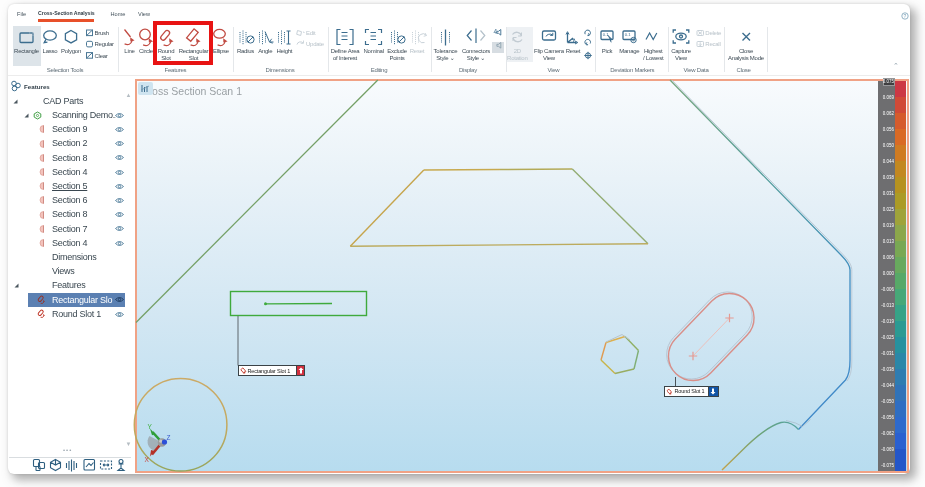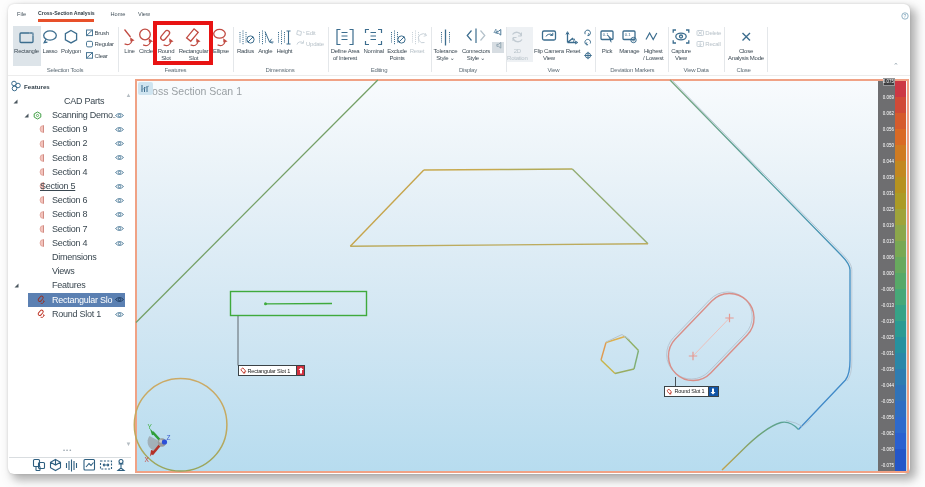--- a/index.html
+++ b/index.html
@@ -259,21 +259,21 @@
  <circle cx="4" cy="3.5" r="2.3"></circle>
     <circle cx="8" cy="5.5" r="2.3"></circle>
     <circle cx="4.5" cy="8.5" r="2.3"></circle>
 </svg>
 <div class="t" style="left:24px;top:82.5px;font-size:6.2px;font-weight:bold;color:#33404a;">Features</div>
 
 <div id="tree">
     <svg style="left:13px;top:98.5px;" width="5" height="5" viewBox="0 0 5 5">
       <path d="M4.5 0.5 V4.5 H0.5 Z" fill="#4a565e"></path>
     </svg>
-    <div class="row" style="left:64px;top:95.7px;">CAD Parts</div>
+    <div class="row" style="left:43px;top:95.7px;">CAD Parts</div>
     <svg style="left:23.5px;top:112.7px;" width="5" height="5" viewBox="0 0 5 5">
       <path d="M4.5 0.5 V4.5 H0.5 Z" fill="#4a565e"></path>
     </svg>
     <svg style="left:32.5px;top:110.7px;" width="9" height="9" viewBox="0 0 9 9" fill="none" stroke="#44a048" stroke-width="1">
       <path d="M4.5 1 L7.8 2.9 V6.1 L4.5 8 L1.2 6.1 V2.9 Z"></path>
       <circle cx="4.5" cy="4.5" r="1.1" stroke-width="0.8"></circle>
     </svg>
     <div class="row" style="left:52px;top:109.9px;width:63.5px;overflow:hidden;">Scanning Demo...</div>
     <svg style="left:114.5px;top:111.7px;" width="9" height="7" viewBox="0 0 9 7" fill="none" stroke="#4d7a99" stroke-width="0.9">
       <path d="M0.5 3.5 Q4.5 -0.5 8.5 3.5 Q4.5 7.5 0.5 3.5 Z"></path>
@@ -312,21 +312,21 @@
     </svg>
     <div class="row" style="left:52px;top:166.7px;">Section 4</div>
     <svg style="left:114.5px;top:168.5px;" width="9" height="7" viewBox="0 0 9 7" fill="none" stroke="#4d7a99" stroke-width="0.9">
       <path d="M0.5 3.5 Q4.5 -0.5 8.5 3.5 Q4.5 7.5 0.5 3.5 Z"></path>
       <circle cx="4.5" cy="3.5" r="1.2"></circle>
     </svg>
     <svg style="left:39.5px;top:182.2px;" width="7" height="8" viewBox="0 0 7 8">
       <path d="M3.5 0.5 V7.5 A3.5 3.5 0 0 1 3.5 0.5 Z" fill="#f3c3bc" stroke="#d89288" stroke-width="0.6"></path>
       <path d="M3.5 0.5 V7.5" stroke="#c98279" stroke-width="0.8"></path>
     </svg>
-    <div class="row" style="left:40px;top:180.89999999999998px;text-decoration:underline;">Section 5</div>
+    <div class="row" style="left:52px;top:180.89999999999998px;text-decoration:underline;">Section 5</div>
     <svg style="left:114.5px;top:182.7px;" width="9" height="7" viewBox="0 0 9 7" fill="none" stroke="#4d7a99" stroke-width="0.9">
       <path d="M0.5 3.5 Q4.5 -0.5 8.5 3.5 Q4.5 7.5 0.5 3.5 Z"></path>
       <circle cx="4.5" cy="3.5" r="1.2"></circle>
     </svg>
     <svg style="left:39.5px;top:196.4px;" width="7" height="8" viewBox="0 0 7 8">
       <path d="M3.5 0.5 V7.5 A3.5 3.5 0 0 1 3.5 0.5 Z" fill="#f3c3bc" stroke="#d89288" stroke-width="0.6"></path>
       <path d="M3.5 0.5 V7.5" stroke="#c98279" stroke-width="0.8"></path>
     </svg>
     <div class="row" style="left:52px;top:195.1px;">Section 6</div>
     <svg style="left:114.5px;top:196.9px;" width="9" height="7" viewBox="0 0 9 7" fill="none" stroke="#4d7a99" stroke-width="0.9">

